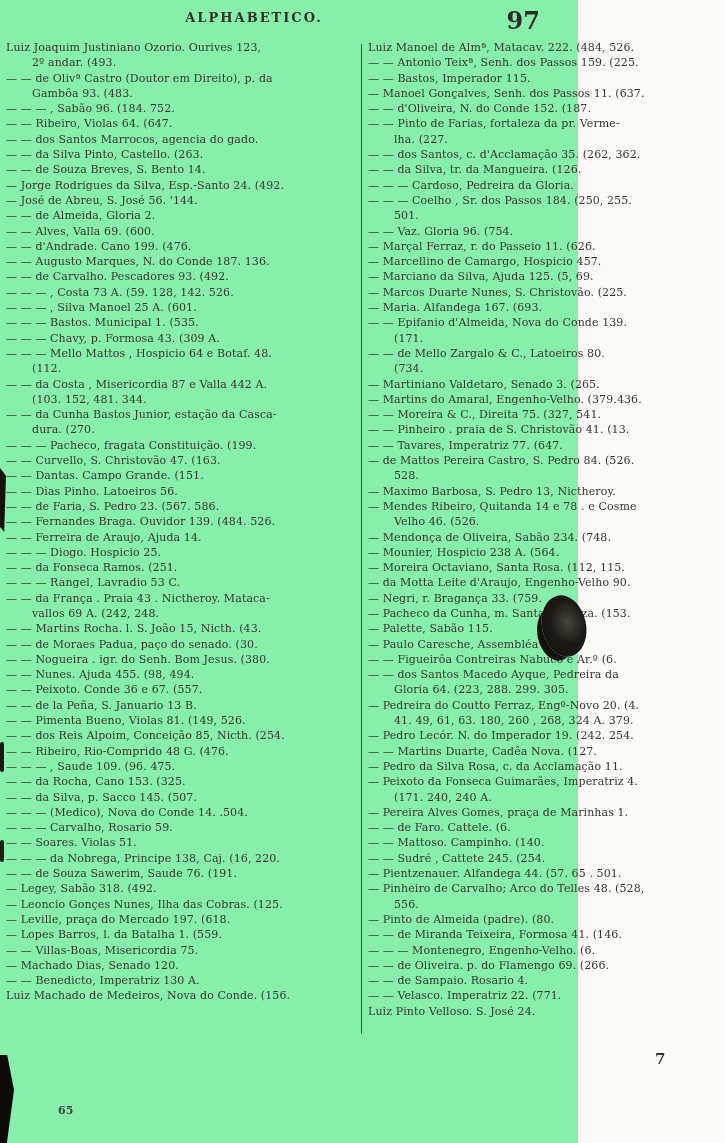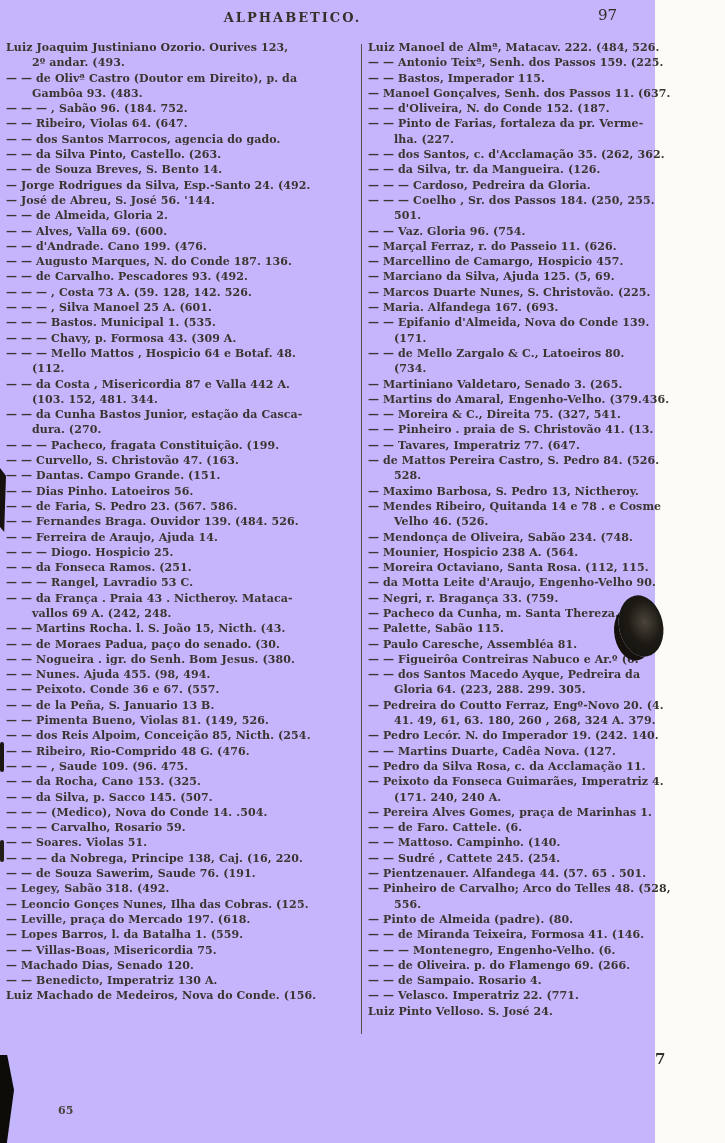--- a/index.html
+++ b/index.html
@@ -3,36 +3,36 @@
 <meta charset="utf-8">
 <style>
   html,body{margin:0;padding:0;}
   body{
     width:725px;height:1143px;
     background:#fcfbf8;
     font-family:"DejaVu Serif","Liberation Serif",serif;
     overflow:hidden;
   }
   .page{
-    position:relative;width:655px;height:1143px;
-    background:#c4b5fd;color:#39352d;
+    position:relative;width:578px;height:1143px;
+    background:#86efac;color:#39352d;
   }
   .running-head{
     position:absolute;top:10px;left:0;right:70px;
     text-align:center;
     font-size:13px;font-weight:bold;letter-spacing:2px;
     color:#35312a;
   }
   .page-number{
     position:absolute;top:6px;right:38px;
-    font-size:15px;font-weight:normal;color:#2e2a24;margin-left:48px;
+    font-size:24px;font-weight:bold;color:#2e2a24;margin-left:48px;
   }
   .column{
     position:absolute;top:40px;
-    font-size:11px;font-weight:bold;
+    font-size:11px;font-weight:normal;
     letter-spacing:0.1px;
     color:#3a362f;
   }
   .column .line{
     height:15.3px;line-height:15.3px;
     white-space:nowrap;overflow:hidden;
   }
   .column .line.cont{padding-left:26px;}
   .column .line.gap{}
   #col-left{left:6px;width:352px;}
@@ -194,21 +194,21 @@
       <div class="line">— da Motta Leite d'Araujo, Engenho-Velho 90.</div>
       <div class="line">— Negri, r. Bragança 33. (759.</div>
       <div class="line">— Pacheco da Cunha, m. Santa Thereza. (153.</div>
       <div class="line">— Palette, Sabão 115.</div>
       <div class="line">— Paulo Caresche, Assembléa 81.</div>
       <div class="line">— — Figueirôa Contreiras Nabuco e Ar.º (6.</div>
       <div class="line">— — dos Santos Macedo Ayque, Pedreira da</div>
       <div class="line cont">Gloria 64. (223, 288. 299. 305.</div>
       <div class="line">— Pedreira do Coutto Ferraz, Engº-Novo 20. (4.</div>
       <div class="line cont">41. 49, 61, 63. 180, 260 , 268, 324 A. 379.</div>
-      <div class="line">— Pedro Lecór. N. do Imperador 19. (242. 140.</div>
+      <div class="line">— Pedro Lecór. N. do Imperador 19. (242. 254.</div>
       <div class="line">— — Martins Duarte, Cadêa Nova. (127.</div>
       <div class="line">— Pedro da Silva Rosa, c. da Acclamação 11.</div>
       <div class="line">— Peixoto da Fonseca Guimarães, Imperatriz 4.</div>
       <div class="line cont">(171. 240, 240 A.</div>
       <div class="line">— Pereira Alves Gomes, praça de Marinhas 1.</div>
       <div class="line">— — de Faro. Cattele. (6.</div>
       <div class="line">— — Mattoso. Campinho. (140.</div>
       <div class="line">— — Sudré , Cattete 245. (254.</div>
       <div class="line">— Pientzenauer. Alfandega 44. (57. 65 . 501.</div>
       <div class="line">— Pinheiro de Carvalho; Arco do Telles 48. (528,</div>

